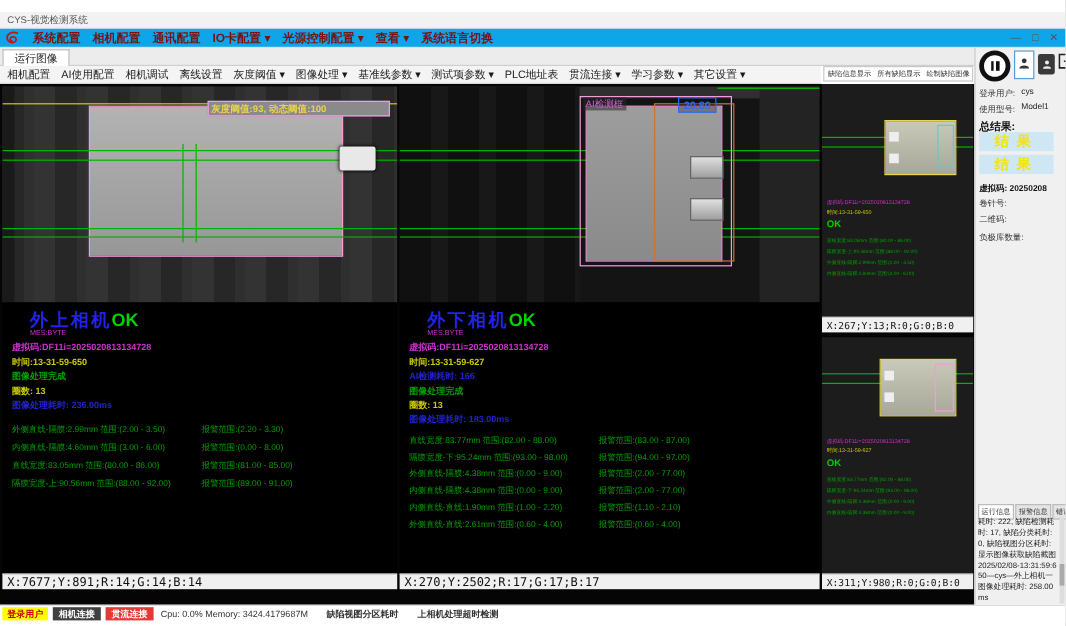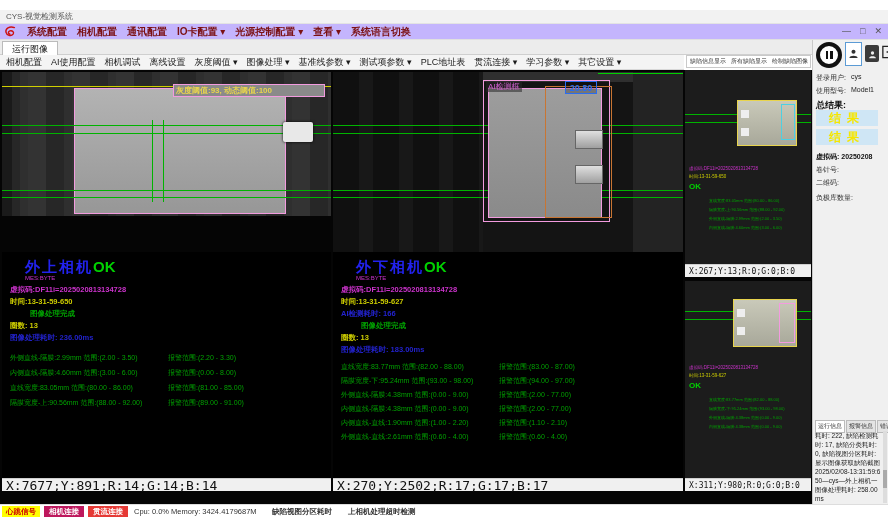--- a/index.html
+++ b/index.html
@@ -2,48 +2,48 @@
 <html><head>
 <meta charset="utf-8">
 <style>
   html,body{margin:0;padding:0;background:#fff;}
   #screen{position:relative;width:888px;height:522px;background:#fff;overflow:hidden;
           font-family:"Liberation Sans","DejaVu Sans",sans-serif;}
   .abs{position:absolute;}
   
   #titlebar{left:0;top:10px;width:888px;height:14px;background:#f2f2f2;border-bottom:1px solid #e3e3e3;
             font-size:8px;color:#555;line-height:14px;padding-left:6px;box-sizing:border-box;}
-  #menubar{left:0;top:24px;width:888px;height:16px;background:#c4b5fd;border-bottom:1px solid #e0e0e0;
+  #menubar{left:0;top:24px;width:888px;height:16px;background:#0ea5e9;border-bottom:1px solid #e0e0e0;
            display:flex;align-items:center;gap:10px;padding-left:4px;box-sizing:border-box;}
   #menubar .mi{font-size:10px;color:#7b1113;font-weight:bold;white-space:nowrap;cursor:default;}
   #winctl{right:6px;top:26px;display:flex;gap:9px;font-size:9px;color:#555;}
   #tabrow{left:0;top:40px;width:812px;height:15px;background:#ececec;border-bottom:1px solid #cfcfcf;box-sizing:border-box;}
   #tab-active{left:2px;top:41px;height:14px;background:#fff;border:1px solid #bbb;border-bottom:none;
               font-size:9px;color:#222;line-height:14px;padding:0 9px;}
   #toolbar{left:0;top:55px;width:684px;height:15px;background:#f4f4f4;border-bottom:1px solid #d8d8d8;
            display:flex;align-items:center;gap:9px;padding-left:6px;box-sizing:border-box;}
   #toolbar .ti{font-size:9px;color:#1a1a1a;white-space:nowrap;cursor:default;}
   #checkbar{left:686px;top:55px;width:125px;height:13px;background:#fff;border:1px solid #c9c9c9;
             display:flex;gap:5px;align-items:center;padding-left:3px;box-sizing:border-box;}
   #checkbar .ci{font-size:6px;color:#333;white-space:nowrap;}
   
   #mainbg{left:0;top:70px;width:812px;height:434px;background:#050505;}
   .camimg{overflow:hidden;}
   .coordbar{background:#f0f0f0;border-top:1px solid #cfcfcf;font-family:"DejaVu Sans Mono",monospace;
-            font-size:13px;color:#111;line-height:13px;padding-left:4px;box-sizing:border-box;}
+            font-size:10px;color:#111;line-height:13px;padding-left:4px;box-sizing:border-box;}
   .hline{position:absolute;height:1px;background:#00b400;}
   .vline{position:absolute;width:1px;background:#00b400;}
   .yline{position:absolute;height:1px;background:#cfcf00;}
   .battery{position:absolute;border:1px solid #f39bdf;background:linear-gradient(#b3b3b3,#979797);}
   .camtext{background:#000;}
   .ctitle{position:absolute;left:23px;top:6px;font-size:15px;font-weight:bold;color:#2222ee;letter-spacing:2px;white-space:nowrap;}
   .ctitle .ok{color:#00d200;letter-spacing:0;}
   .mes{position:absolute;left:23px;top:23px;font-size:6px;color:#cc33cc;}
   .iline{position:absolute;left:8px;font-size:7.5px;font-weight:bold;white-space:nowrap;}
-  .magenta{color:#cc33cc;} .yellow{color:#cccc00;} .green{color:#00a000;margin-left:20px;} .blue{color:#2222cc;}
+  .magenta{color:#cc33cc;} .yellow{color:#cccc00;} .green{color:#00a000;} .blue{color:#2222cc;}
   .mrow{position:absolute;left:0;width:100%;height:10px;}
   .mv{position:absolute;left:8px;font-size:7px;color:#00a000;white-space:nowrap;}
   .ma{position:absolute;left:166px;font-size:7px;color:#00a000;white-space:nowrap;}
   .tinyline{position:absolute;left:4px;font-size:4px;white-space:nowrap;}
   
   #side{left:812px;top:40px;width:76px;height:464px;background:#f0f0f0;border-left:1px solid #c9c9c9;box-sizing:border-box;}
   #pausebtn{position:absolute;left:3px;top:2px;width:26px;height:26px;border:4px solid #111;border-radius:50%;
             background:#fff;box-sizing:border-box;display:flex;align-items:center;justify-content:center;gap:2px;}
   #pausebtn .bar{width:2.5px;height:8px;background:#111;}
   .sqbtn{position:absolute;display:flex;align-items:center;justify-content:center;box-sizing:border-box;}
@@ -110,21 +110,21 @@
   </div>
 
   <div class="abs" id="checkbar">
     <span class="ci">缺陷信息显示</span>
     <span class="ci">所有缺陷显示</span>
     <span class="ci">绘制缺陷图像</span>
   </div>
 
   <div class="abs" id="mainbg"></div>
 
-  <div class="abs camimg" style="left:2px;top:72px;width:329px;height:144px;
+  <div class="abs camimg" style="left:2px;top:72px;width:329px;height:180px;
               background:repeating-linear-gradient(90deg,#272727 0 18px,#2f2f2f 18px 26px,#333 26px 44px);">
     <div class="abs" style="left:0;top:0;width:10px;height:180px;background:#1a1a1a;"></div>
     <div class="yline" style="left:0;top:14px;width:329px;"></div>
     <div class="battery" style="left:72px;top:16px;width:210px;height:124px;"></div>
     <div class="hline" style="left:0;top:53px;width:329px;"></div>
     <div class="hline" style="left:0;top:61px;width:329px;"></div>
     <div class="hline" style="left:0;top:118px;width:329px;"></div>
     <div class="hline" style="left:0;top:125px;width:329px;"></div>
     <div class="vline" style="left:150px;top:48px;height:82px;"></div>
     <div class="vline" style="left:161px;top:48px;height:82px;"></div>
@@ -298,21 +298,21 @@
       <span class="logtab active">运行信息</span>
       <span class="logtab">报警信息</span>
       <span class="logtab">错误信息</span>
     </div>
     <div id="logtext">耗时: 222, 缺陷检测耗时: 17, 缺陷分类耗时: 0, 缺陷视图分区耗时: 显示图像获取缺陷截图 2025/02/08-13:31:59:650—cys—外上相机一图像处理耗时: 258.00ms</div>
     <div id="logscroll"></div>
     <div id="logthumb"></div>
   </div>
 
   <div class="abs" id="statusbar">
-    <span class="badge" style="left:2px;width:38px;background:#ffff00;color:#cc0000;">心跳信号</span>
-    <span class="badge" style="left:44px;width:40px;background:#be185d;color:#fff;">相机连接</span>
+    <span class="badge" style="left:2px;width:38px;background:#ffff00;color:#cc0000;">登录用户</span>
+    <span class="badge" style="left:44px;width:40px;background:#404040;color:#fff;">相机连接</span>
     <span class="badge" style="left:88px;width:40px;background:#e53935;color:#fff;">贯流连接</span>
     <span class="stext" style="left:134px;">Cpu: 0.0% Memory: 3424.4179687M</span>
     <span class="stext" style="left:272px;font-weight:bold;">缺陷视图分区耗时</span>
     <span class="stext" style="left:348px;font-weight:bold;">上相机处理超时检测</span>
   </div>
 
 </div>
 
 </body></html>

